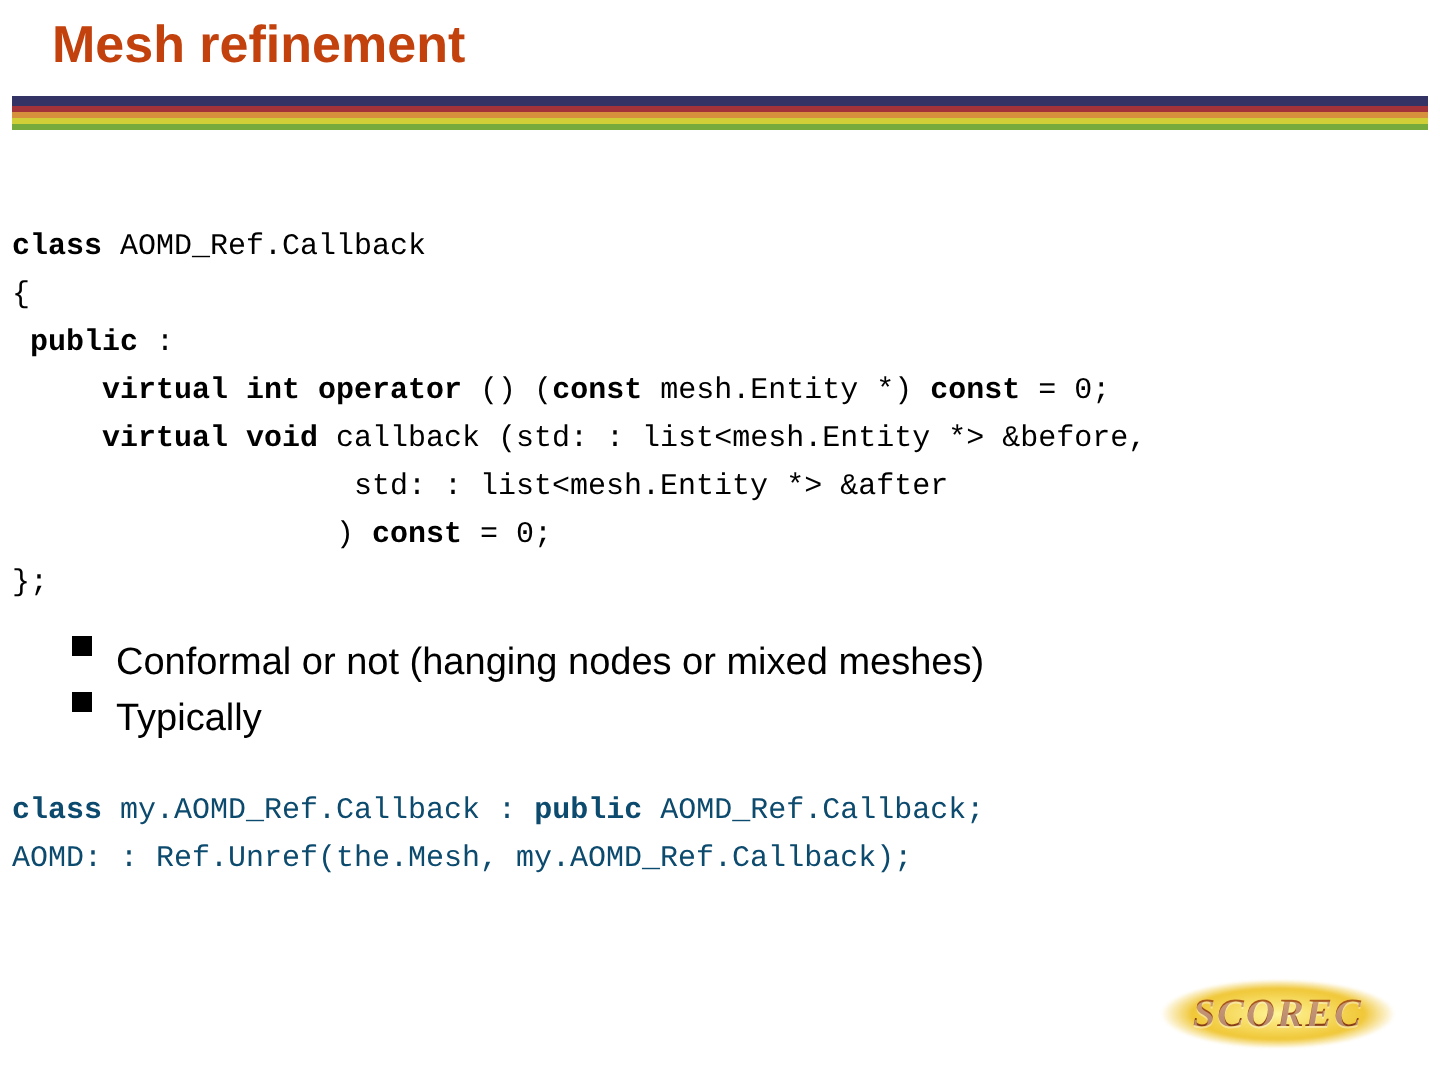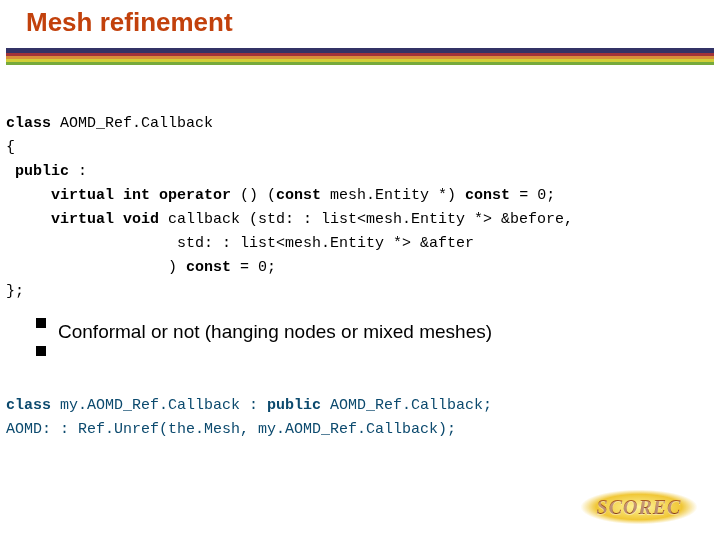--- a/index.html
+++ b/index.html
@@ -139,20 +139,21 @@
 <span>                  ) </span><span class="k">const</span><span> = 0;</span>
 <span>};</span></div>
 
   <div class="bullets">
     <div class="bullet-row">
       <div class="bullet-sq"></div>
       <div>Conformal or not (hanging nodes or mixed meshes)</div>
     </div>
     <div class="bullet-row">
       <div class="bullet-sq"></div>
+      <div>Typically</div>
     </div>
   </div>
 
   <div class="code-block2"><span class="k">class</span><span> my.AOMD_Ref.Callback : </span><span class="k">public</span><span> AOMD_Ref.Callback;</span>
 <span>AOMD: : Ref.Unref(the.Mesh, my.AOMD_Ref.Callback);</span></div>
 
   <div class="logo">
     <div class="glow"></div>
     <div class="txt">SCOREC</div>
   </div>

